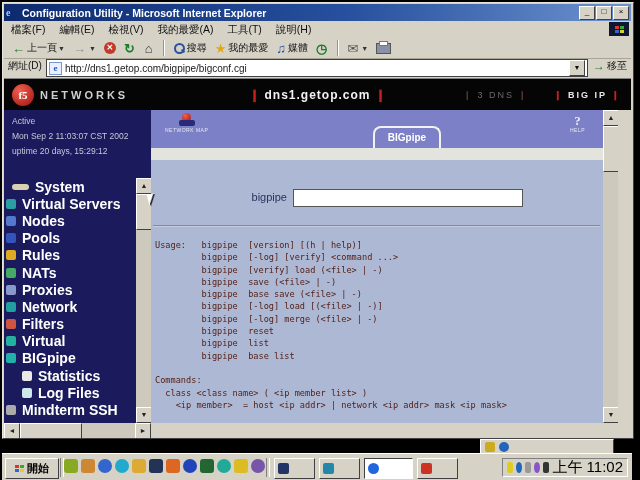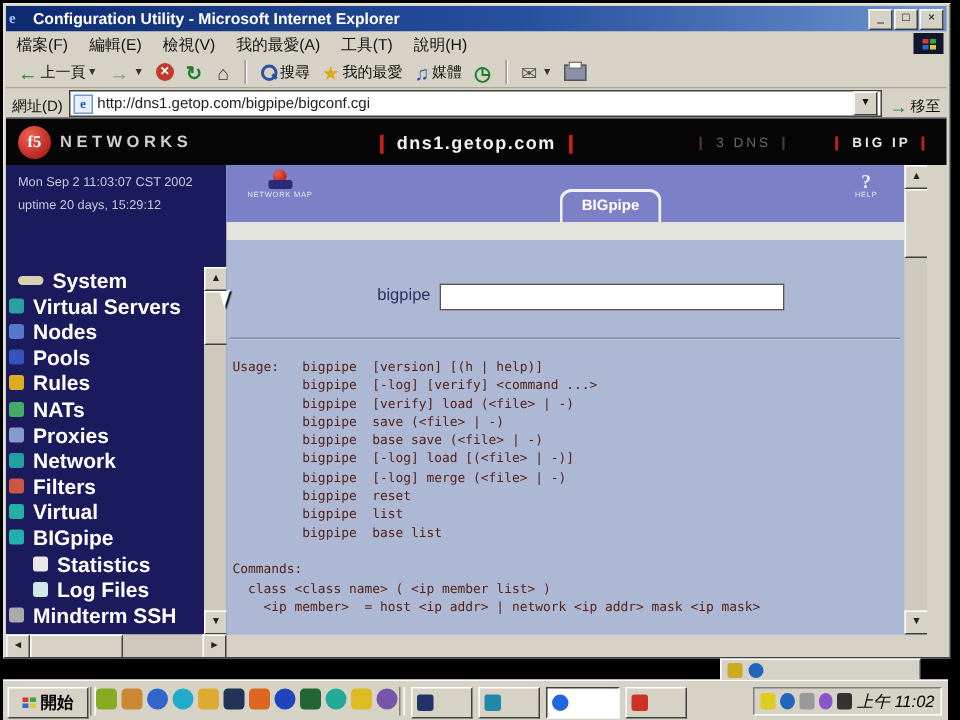--- a/index.html
+++ b/index.html
@@ -43,21 +43,21 @@
   .drop{font-size:7px;color:#333;margin-left:1px;}
   .mag{position:relative;width:12px;height:12px;margin-right:2px;}
   .mag:before{content:"";position:absolute;left:1px;top:1px;width:7px;height:7px;
     border:2px solid #2a52a0;border-radius:50%;}
   .mag:after{content:"";position:absolute;left:8px;top:8px;width:4px;height:2px;
     background:#2a52a0;transform:rotate(45deg);}
   .printer{width:13px;height:9px;background:#8a90a8;border:1px solid #555;position:relative;margin-right:2px;}
   .printer:before{content:"";position:absolute;left:2px;top:-3px;width:7px;height:3px;background:#fff;border:1px solid #777;}
   
   #addrbar{left:1px;top:56px;width:627px;height:20px;background:#d6d2c6;display:flex;
-    align-items:flex-end;padding:0 4px;box-sizing:border-box;border-bottom:1px solid #808080;}
+    align-items:flex-start;padding:0 4px;box-sizing:border-box;border-bottom:1px solid #808080;}
   #addrbar .lbl{font-size:10px;color:#111;margin-right:4px;white-space:nowrap;}
   #addrfield{flex:1;height:16px;background:#fff;border:1px solid #404040;
     border-top:1px solid #404040;display:flex;align-items:center;padding:0 2px;}
   #addrfield input{flex:1;border:none;outline:none;font-size:10px;color:#222;
     font-family:"Liberation Sans",sans-serif;background:transparent;padding:0;}
   .pageicon{width:11px;height:11px;background:#e8f0ff;border:1px solid #7799cc;color:#2255bb;
     font-size:9px;line-height:10px;text-align:center;font-weight:bold;
     font-family:"Liberation Serif",serif;margin-right:3px;}
   .fieldarrow{width:14px;height:14px;background:#d6d2c6;border-top:1px solid #fff;
     border-left:1px solid #fff;border-right:1px solid #404040;border-bottom:1px solid #404040;
@@ -141,21 +141,21 @@
   #tasks{position:absolute;left:272px;top:4px;display:flex;gap:4px;}
   .taskbtn{width:36px;height:19px;background:#d6d2c6;border-top:1px solid #fff;border-left:1px solid #fff;
     border-right:1px solid #404040;border-bottom:1px solid #404040;display:flex;align-items:center;padding-left:3px;gap:2px;}
   .taskbtn.active{background:#fff;border-top:1px solid #404040;border-left:1px solid #404040;
     border-right:1px solid #fff;border-bottom:1px solid #fff;width:44px;}
   .tb-ic{width:11px;height:11px;border-radius:2px;}
   #tray{position:absolute;right:4px;top:4px;width:126px;height:19px;
     border-top:1px solid #808080;border-left:1px solid #808080;border-right:1px solid #fff;
     border-bottom:1px solid #fff;display:flex;align-items:center;padding:0 4px;gap:3px;box-sizing:border-box;}
   .tr-ic{width:11px;height:11px;border-radius:2px;}
-  #clock{margin-left:auto;font-size:11px;color:#000;white-space:nowrap;font-style:italic;}
+  #clock{margin-left:auto;font-size:15px;color:#000;white-space:nowrap;}
   
   #cursor{left:146px;top:192px;width:0;height:0;border-left:7px solid #fff;
     border-bottom:11px solid transparent;transform:rotate(-15deg);
     filter:drop-shadow(1px 1px 0 #000);}
 </style>
 </head>
 <body>
 
 <div id="screen">
 <div id="desktop">
@@ -254,20 +254,21 @@
       <div id="brandright">
         <span class="prod-dim"><span class="b">❙</span> <span>3 DNS</span> <span class="b">❙</span></span>
         <span class="prod-bright"><span class="b">❙</span> <span>BIG IP</span> <span class="b">❙</span></span>
       </div>
     </div>
 
     <div id="bodyarea" class="abs">
 
       <div id="sidebar" class="abs">
         <div id="sbstatus">
+          <div>Active</div>
           <div>Mon Sep 2 11:03:07 CST 2002</div>
           <div>uptime 20 days, 15:29:12</div>
         </div>
         <div id="sbmenu">
           <div class="sb-item" style="padding-left:8px;">
             <span class="ticon wide" style="background: rgb(216, 208, 176);"></span>
             <span class="lab">System</span>
           </div>
           <div class="sb-item">
             <span class="ticon" style="background: rgb(42, 160, 160);"></span>

